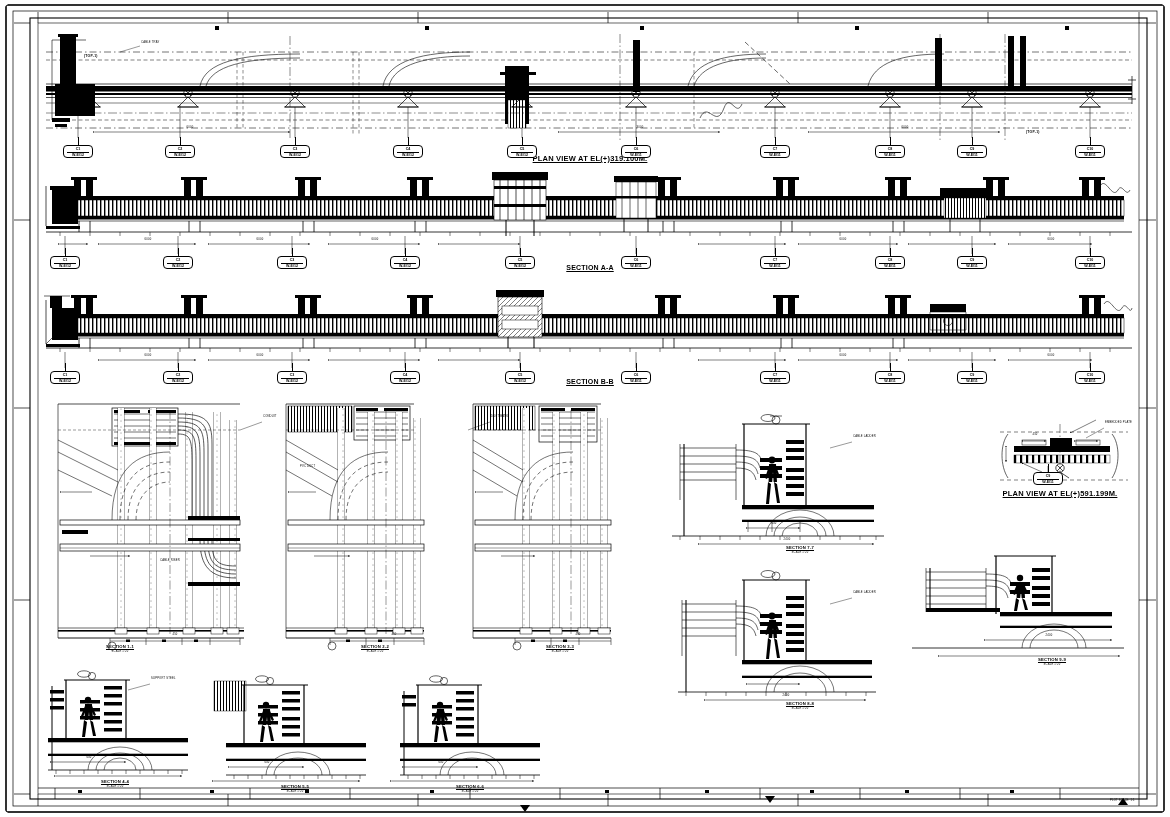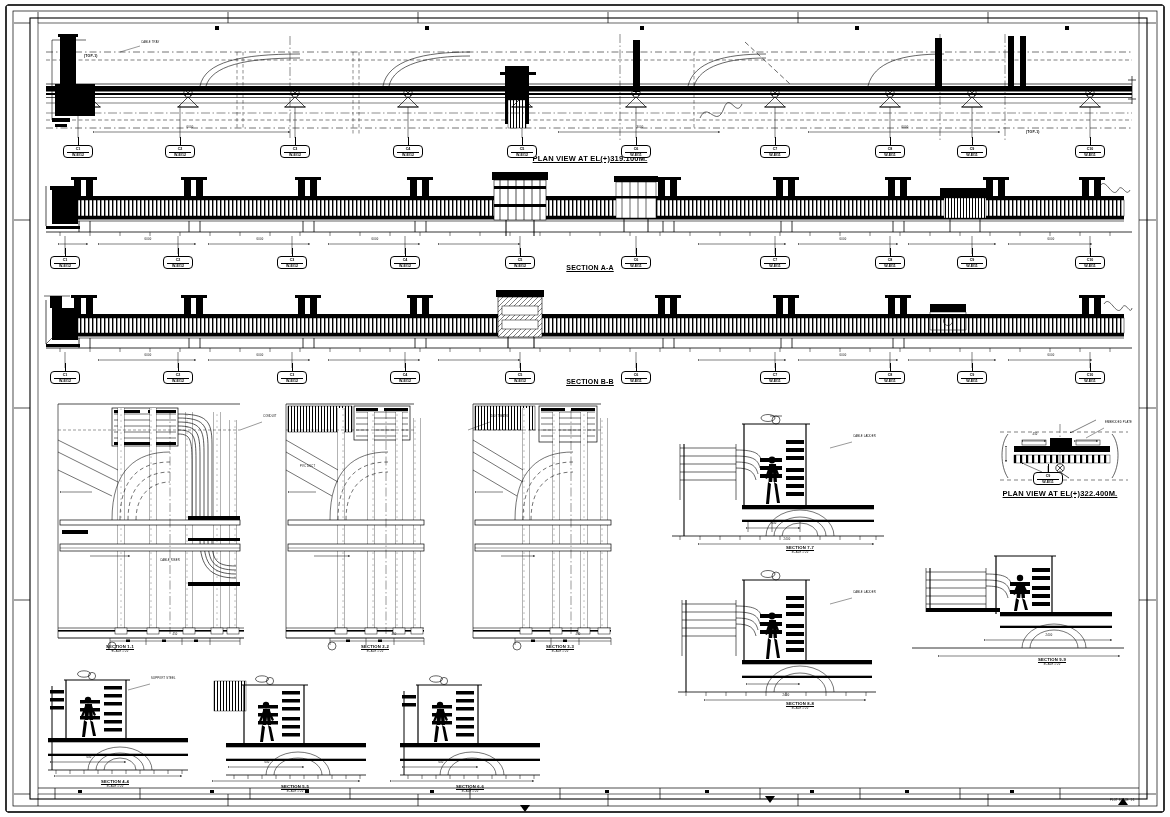--- a/index.html
+++ b/index.html
@@ -1112,21 +1112,21 @@
       <path d="M1086,438 L1104,428"></path>
       <path d="M830,448 L852,442"></path>
       <path d="M830,604 L852,598"></path>
       <path d="M128,690 L150,684"></path>
     </g>
   </svg>
 
   <div class="lbl t-title u center" style="left:590px; top:155px;">PLAN VIEW AT EL(+)319.100M.</div>
   <div class="lbl t-sec u center" style="left:590px; top:264px;">SECTION A-A</div>
   <div class="lbl t-sec u center" style="left:590px; top:378px;">SECTION B-B</div>
-  <div class="lbl t-title u center" style="left:1060px; top:490px;">PLAN VIEW AT EL(+)322.400M.</div>
+  <div class="lbl t-title u center" style="left:1060px; top:490px;">PLAN VIEW AT EL(+)591.199M.</div>
 
   <div class="lbl t-tiny" style="left:84px; top:55px;">(TOP-1)</div>
   <div class="lbl t-tiny" style="left:1026px; top:131px;">(TOP-1)</div>
 
   <div class="lbl t-scale u center" style="left:120px; top:645px;">SECTION 1-1</div>
   <div class="lbl t-nano center" style="left:120px; top:651px;">SCALE  1:20</div>
 
   <div class="lbl t-scale u center" style="left:375px; top:645px;">SECTION 2-2</div>
   <div class="lbl t-nano center" style="left:375px; top:651px;">SCALE  1:20</div>
 

